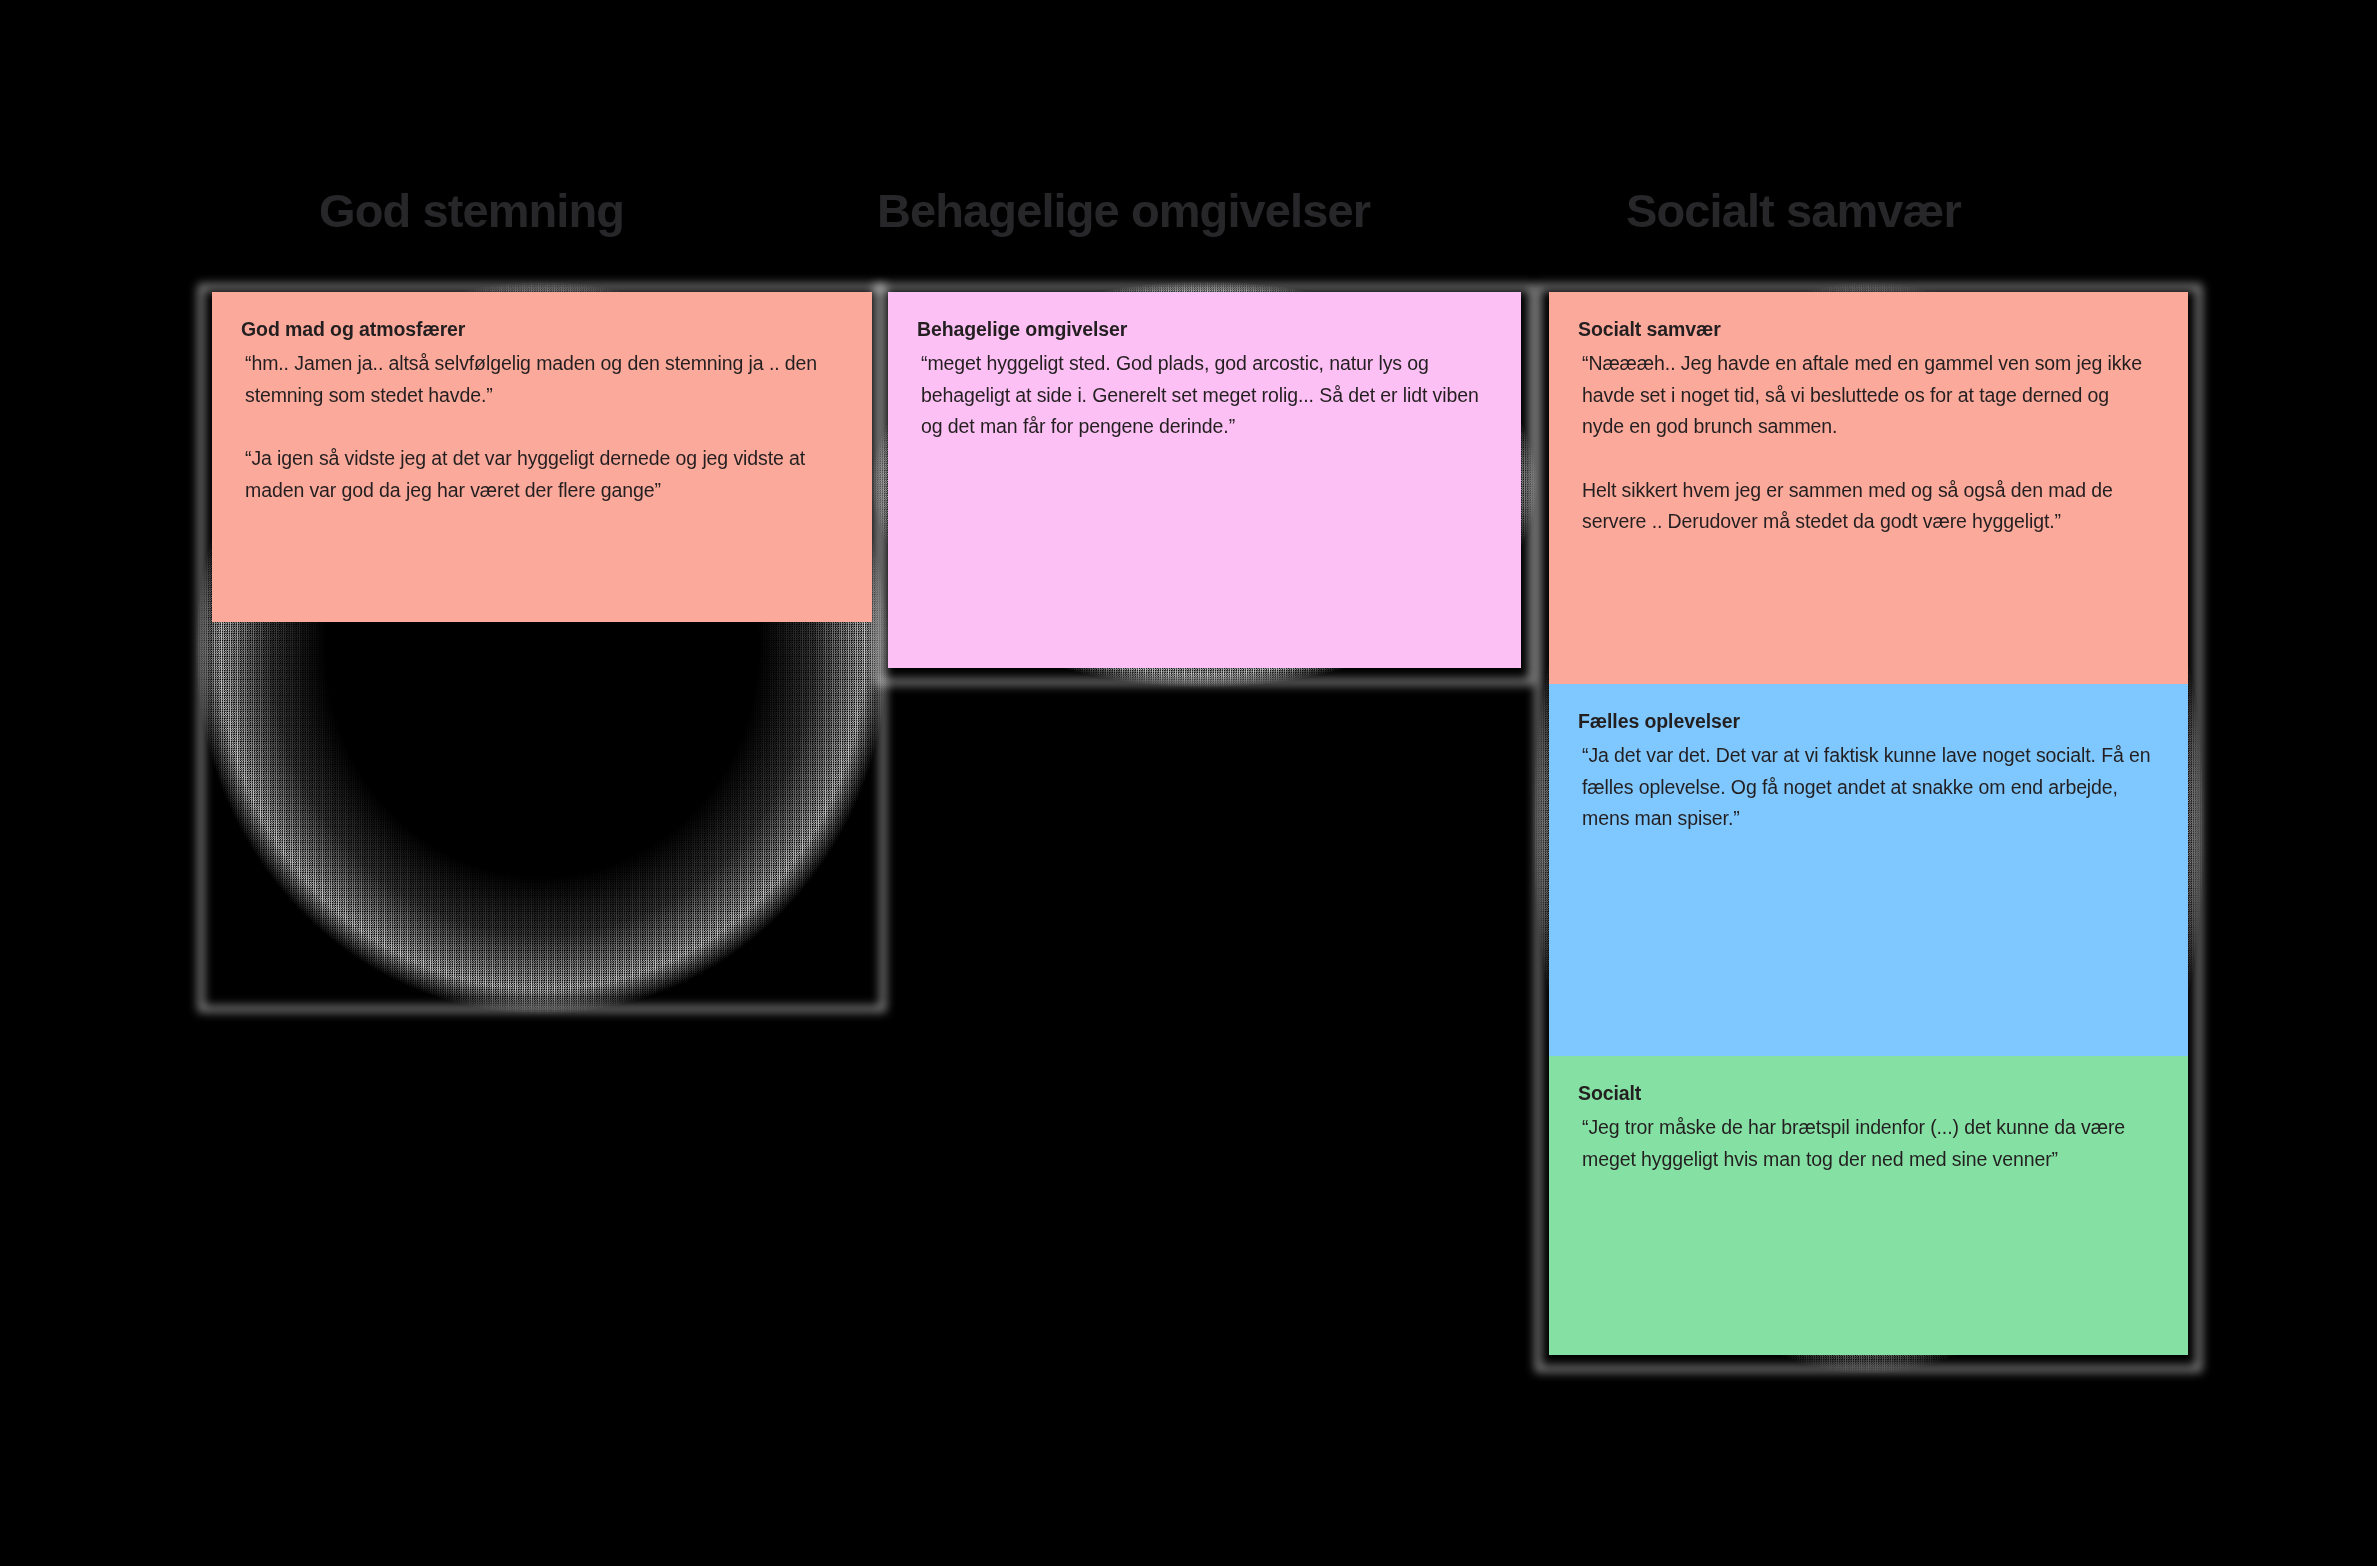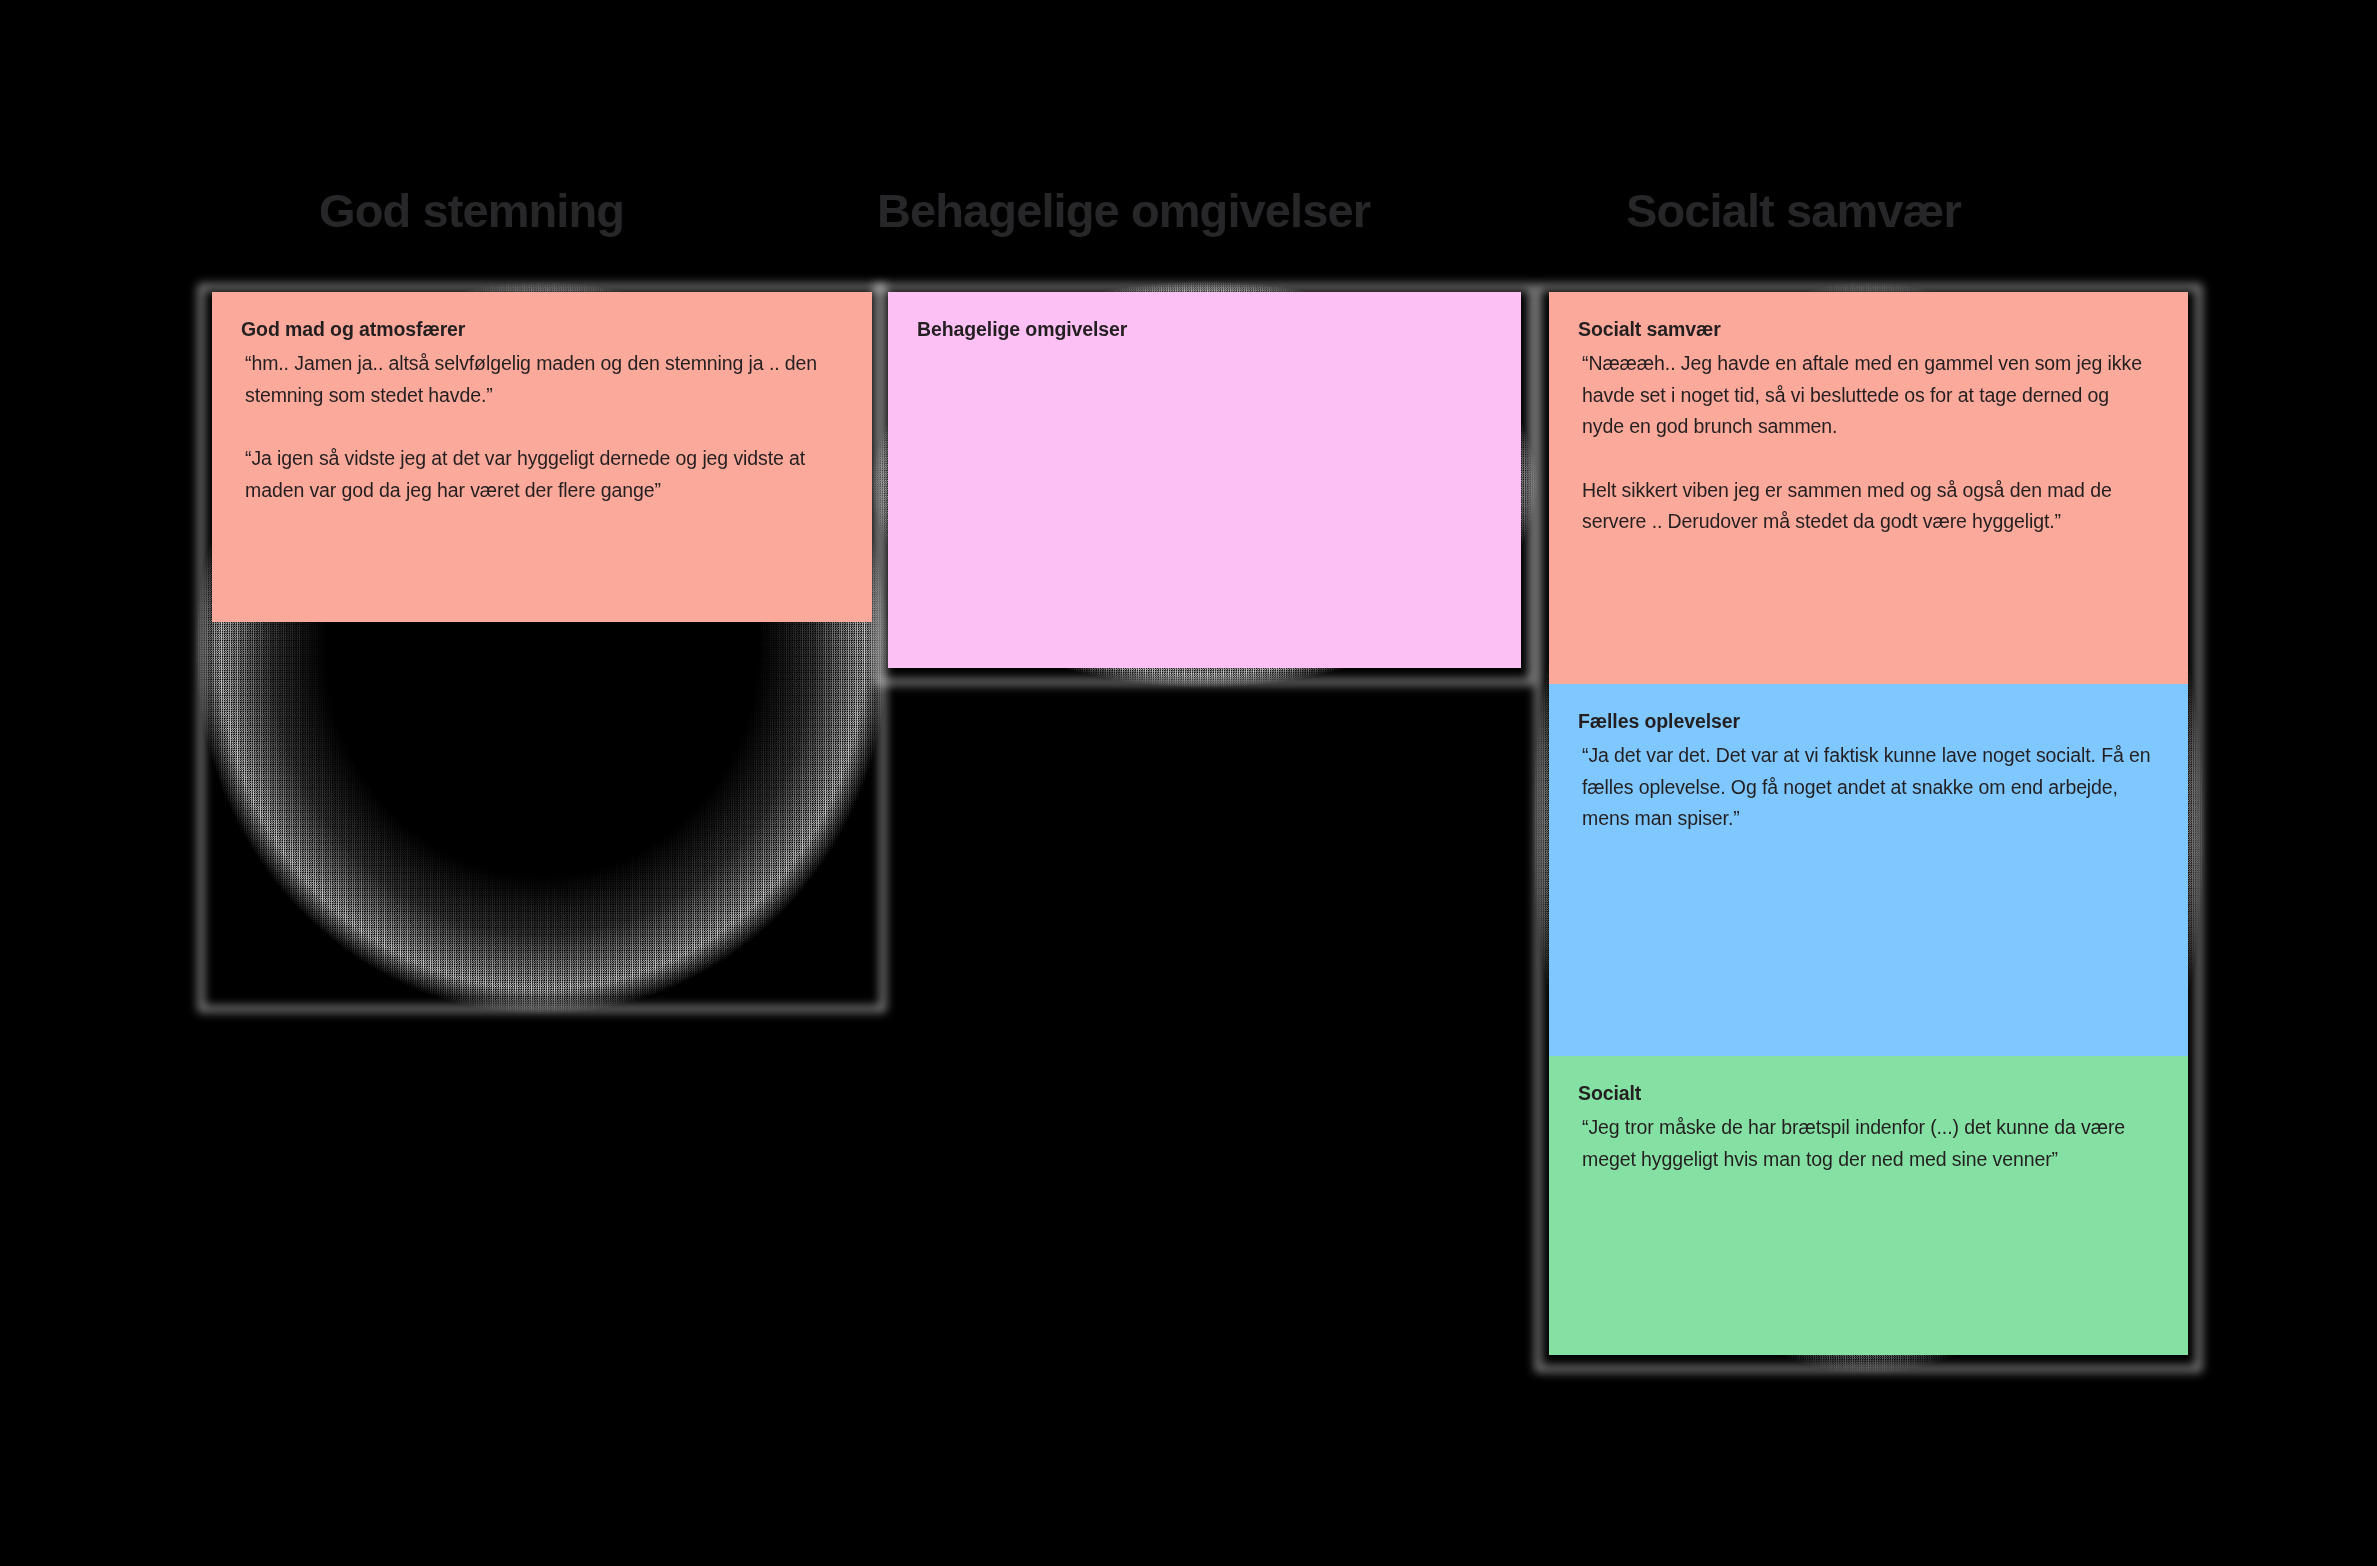--- a/index.html
+++ b/index.html
@@ -144,35 +144,36 @@
     </div>
   </div>
 
   <div class="group" id="group-2">
     <div class="halo"></div>
     <div class="halo-edge"></div>
     <div class="stack">
 
       <div class="note note-a" style="background-color: rgb(252, 192, 244);">
         <p class="note-title">Behagelige omgivelser</p>
+        <p class="note-body">“meget hyggeligt sted. God plads, god arcostic, natur lys og behageligt at side i. Generelt set meget rolig... Så det er lidt viben og det man får for pengene derinde.”</p>
       </div>
 
     </div>
   </div>
 
   <div class="group" id="group-3">
     <div class="halo"></div>
     <div class="halo-edge"></div>
     <div class="stack">
 
       <div class="note note-a" style="background-color: rgb(251, 169, 155);">
         <p class="note-title">Socialt samvær</p>
         <p class="note-body">“Næææh.. Jeg havde en aftale med en gammel ven som jeg ikke havde set i noget tid, så vi besluttede os for at tage derned og nyde en god brunch sammen.
 
-Helt sikkert viben jeg er sammen med og så også den mad de servere .. Derudover må stedet da godt være hyggeligt.”</p>
+Helt sikkert hvem jeg er sammen med og så også den mad de servere .. Derudover må stedet da godt være hyggeligt.”</p>
       </div>
 
       <div class="note note-c" style="background-color: rgb(127, 200, 255);">
         <p class="note-title">Fælles oplevelser</p>
         <p class="note-body">“Ja det var det. Det var at vi faktisk kunne lave noget socialt. Få en fælles oplevelse. Og få noget andet at snakke om end arbejde, mens man spiser.”</p>
       </div>
 
       <div class="note note-b" style="background-color: rgb(133, 224, 163);">
         <p class="note-title">Socialt</p>
         <p class="note-body">“Jeg tror måske de har brætspil indenfor (...) det kunne da være meget hyggeligt hvis man tog der ned med sine venner”</p>

